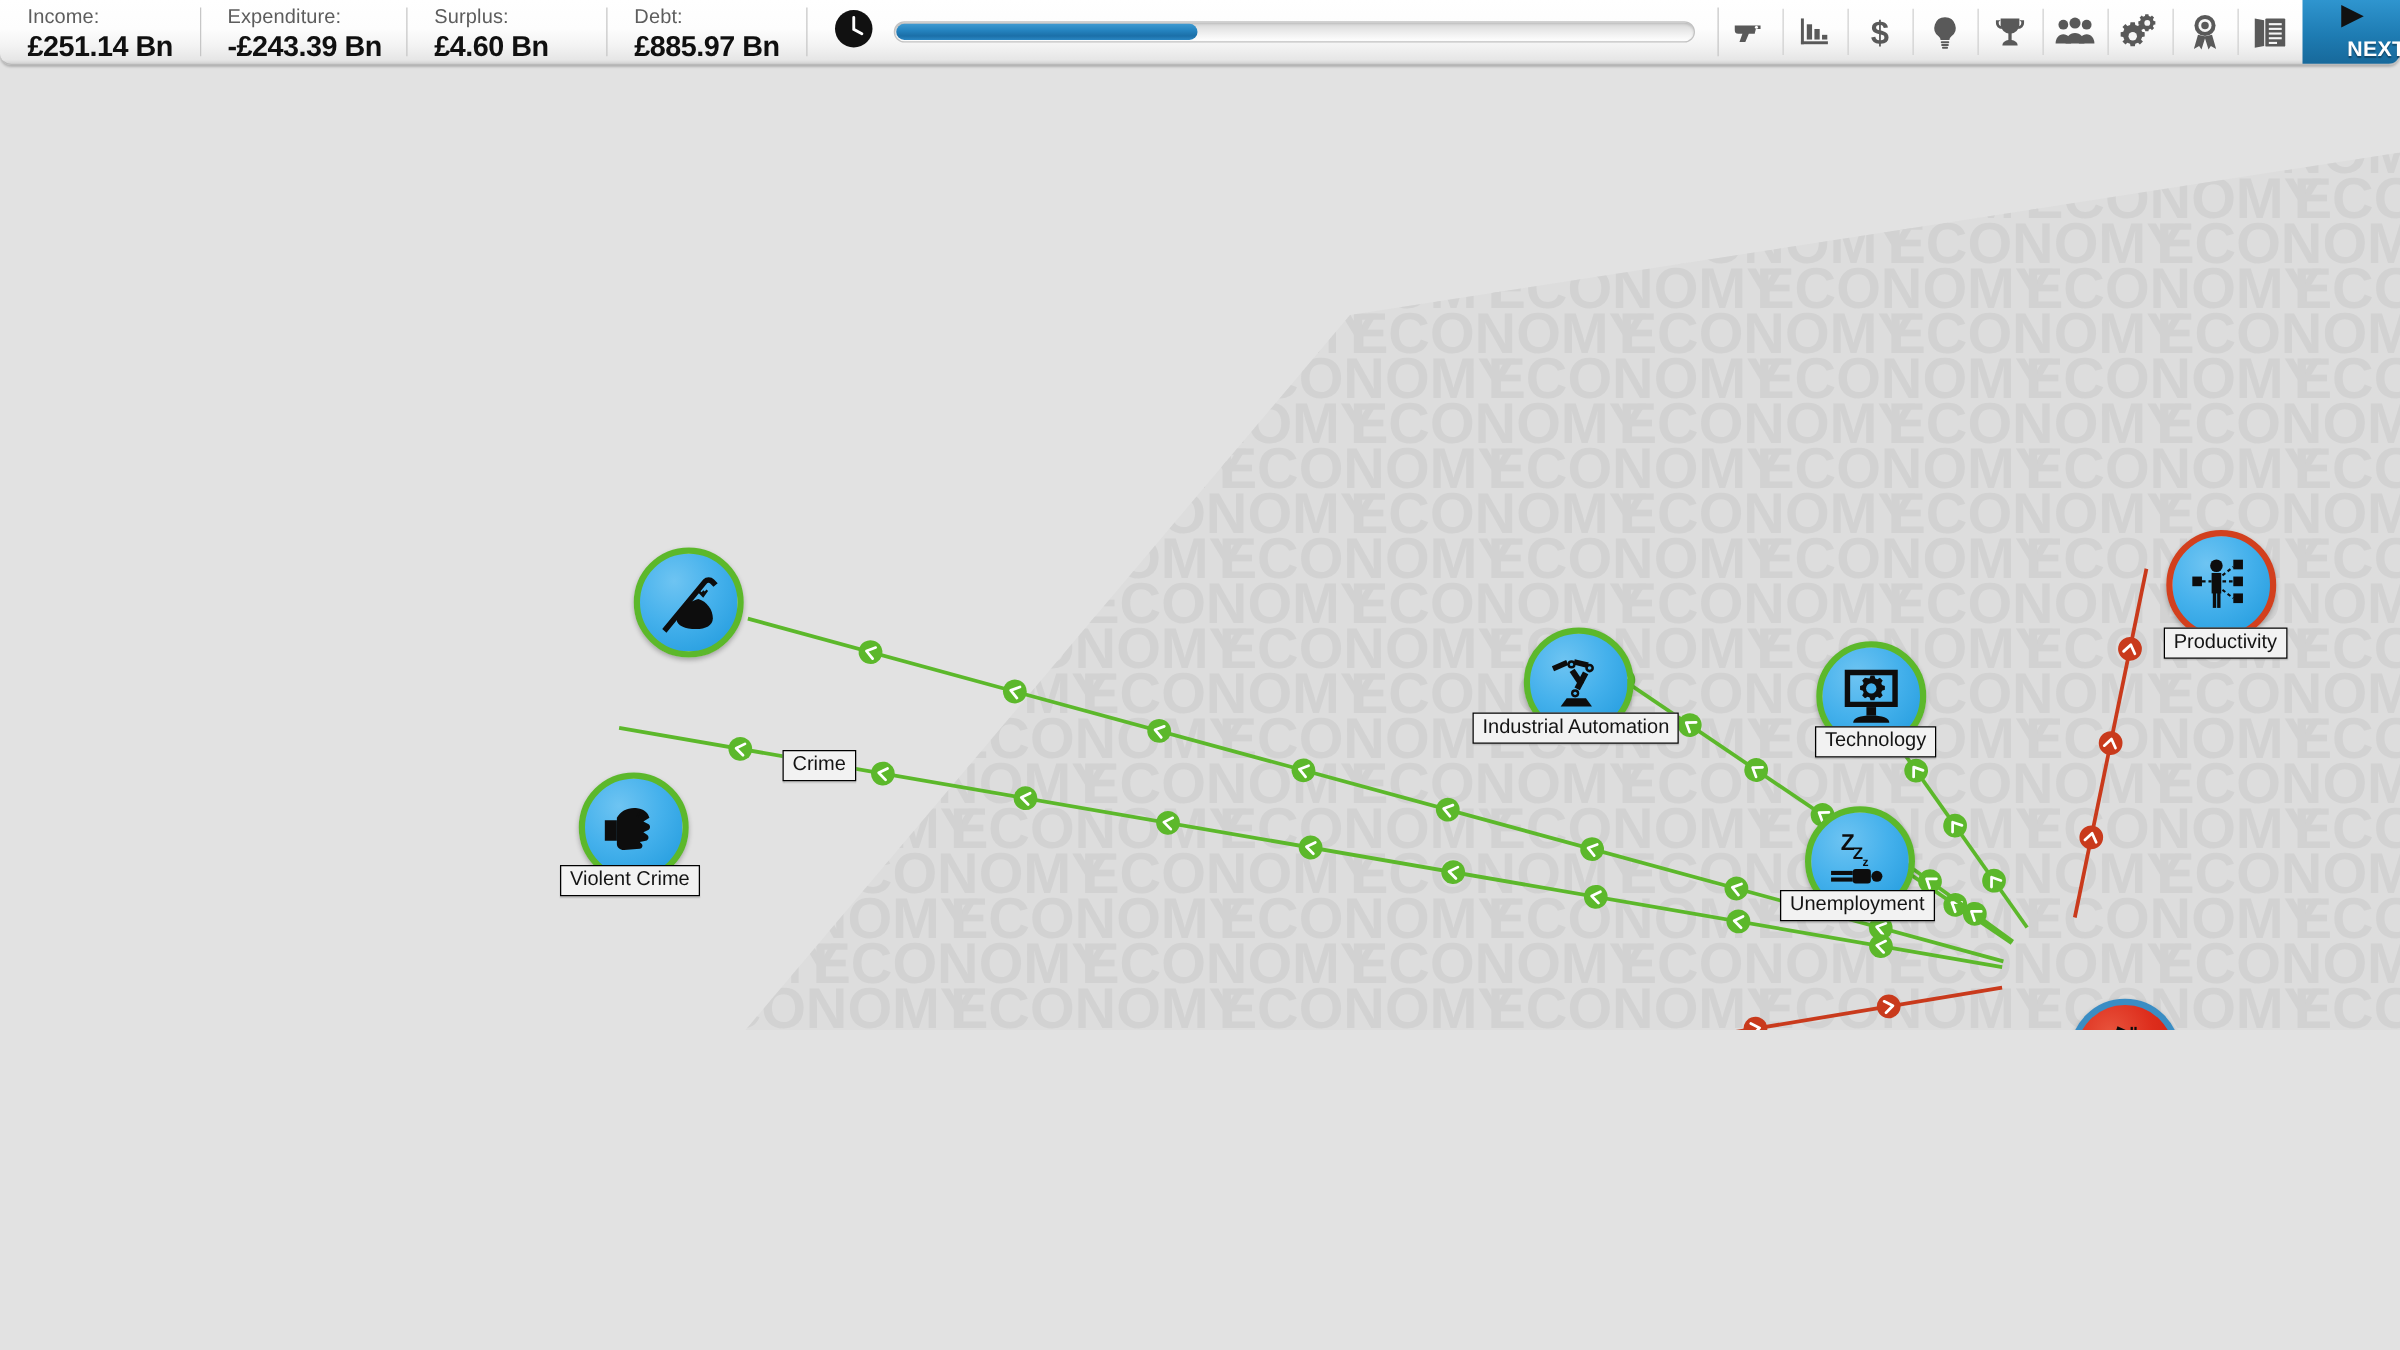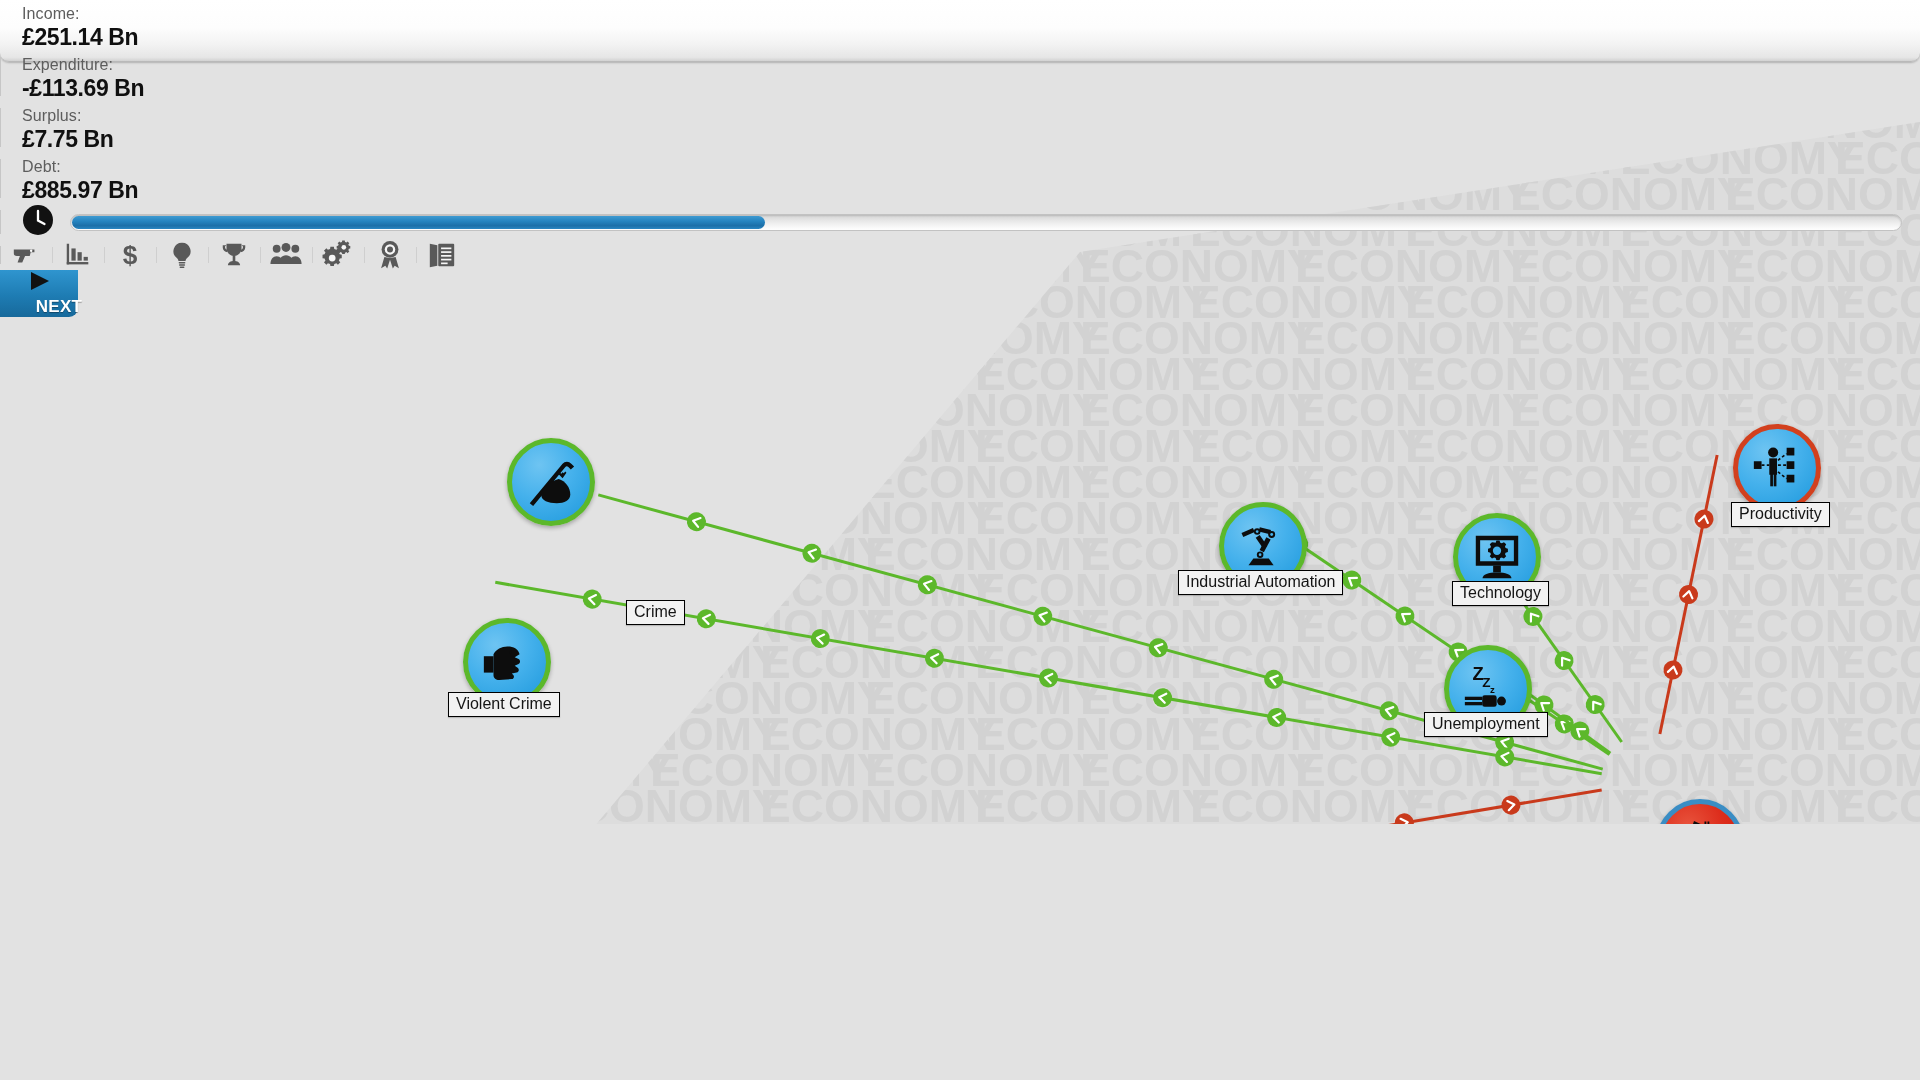--- a/index.html
+++ b/index.html
@@ -7,29 +7,28 @@
   html, body {
     width: 1920px; height: 1080px;
     overflow: hidden;
     font-family: "Liberation Sans", sans-serif;
     background: #e2e2e2;
   }
 
   
   #topbar {
     position: absolute; left: 0; top: 0;
-    width: 1920px; height: 62px;
+    width: 1920px; height: 52px;
     background: linear-gradient(to bottom, #ffffff 0%, #fdfdfd 45%, #f3f3f3 72%, #e6e6e6 94%, #d2d2d2 100%);
     border-bottom: 1px solid #b9b9b9;
     display: flex; align-items: stretch;
     border-bottom-left-radius: 9px;
     border-bottom-right-radius: 9px;
     box-shadow: 0 1px 2px rgba(0,0,0,.22);
     z-index: 50;
-    flex-direction: column;
   }
   .stat {
     position: relative;
     padding: 4px 20px 0 22px;
     min-width: 160px;
     display: flex; flex-direction: column; justify-content: center;
   }
   .stat + .stat::before,
   #clock-section::before,
   #icon-bar::before {
@@ -143,25 +142,25 @@
 <body>
 
 <div id="topbar">
 
   <div class="stat">
     <span class="stat-label">Income:</span>
     <span class="stat-value">£251.14 Bn</span>
   </div>
   <div class="stat">
     <span class="stat-label">Expenditure:</span>
-    <span class="stat-value">-£113.69 Bn</span>
+    <span class="stat-value">-£243.39 Bn</span>
   </div>
   <div class="stat">
     <span class="stat-label">Surplus:</span>
-    <span class="stat-value">£7.75 Bn</span>
+    <span class="stat-value">£4.60 Bn</span>
   </div>
   <div class="stat">
     <span class="stat-label">Debt:</span>
     <span class="stat-value">£885.97 Bn</span>
   </div>
 
   <div id="clock-section">
     <span id="turn-clock-icon">
       <svg width="32" height="32" viewBox="0 0 32 32">
         <circle cx="16" cy="16" r="15" fill="#111111"></circle>

